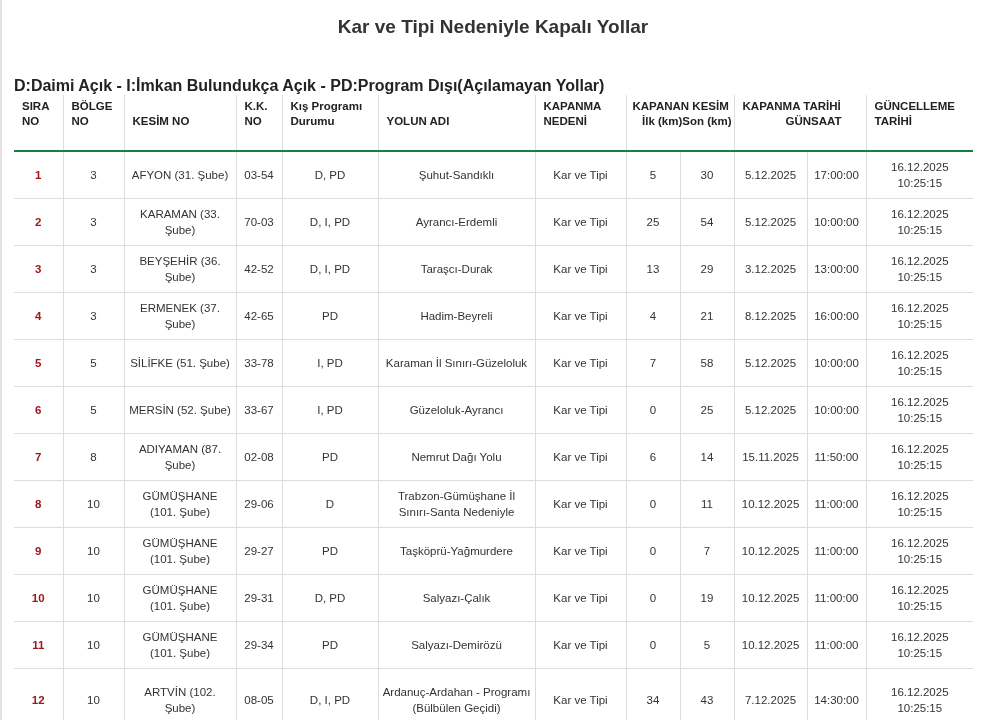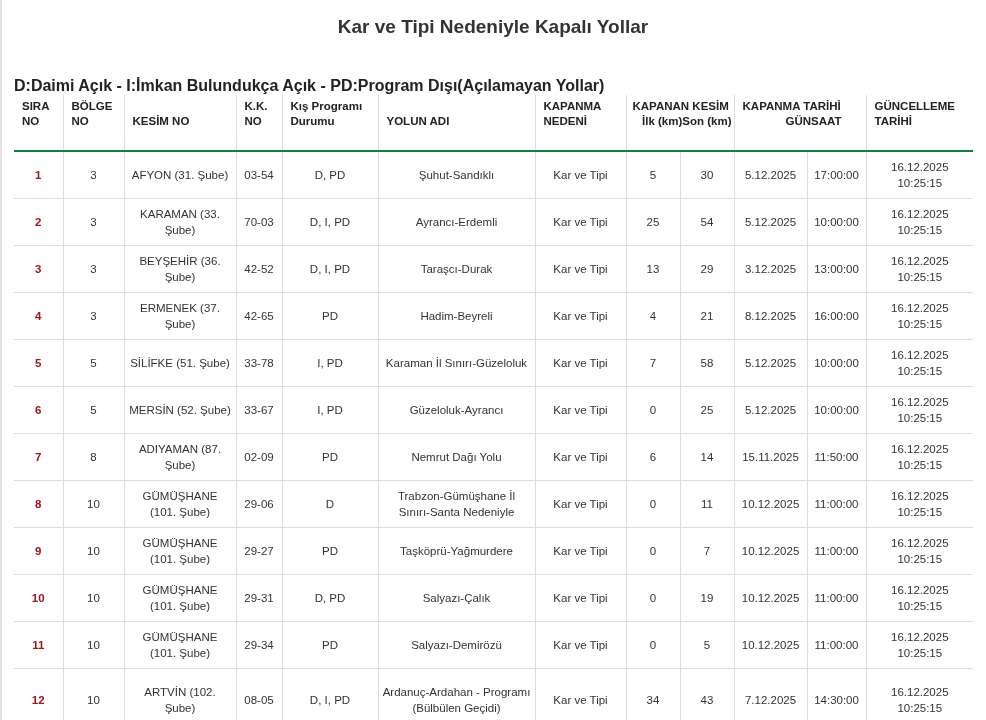--- a/index.html
+++ b/index.html
@@ -151,21 +151,21 @@
     <td>0</td>
     <td>25</td>
     <td>5.12.2025</td>
     <td>10:00:00</td>
     <td><span>16.12.2025</span><br><span>10:25:15</span></td>
   </tr>
       <tr>
     <td class="sira">7</td>
     <td>8</td>
     <td>ADIYAMAN (87. Şube)</td>
-    <td>02-09</td>
+    <td>02-08</td>
     <td>PD</td>
     <td>Nemrut Dağı Yolu</td>
     <td>Kar ve Tipi</td>
     <td>6</td>
     <td>14</td>
     <td>15.11.2025</td>
     <td>11:50:00</td>
     <td><span>16.12.2025</span><br><span>10:25:15</span></td>
   </tr>
       <tr>

